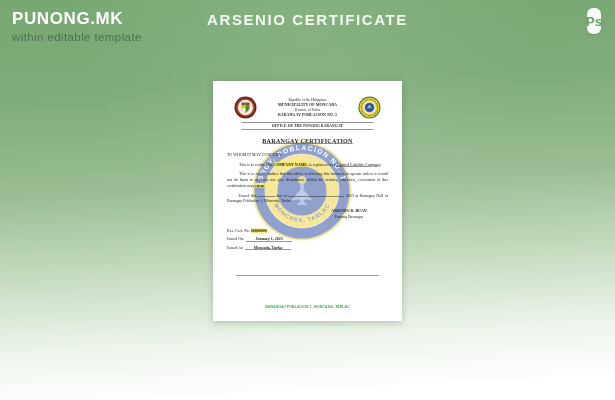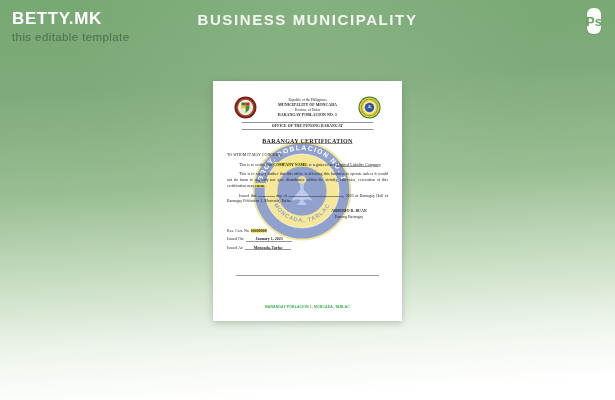--- a/index.html
+++ b/index.html
@@ -53,23 +53,23 @@
   .sep-line{position:absolute;left:46px;top:388px;width:286px;border-top:2px solid #9a9a9a;z-index:2;}
   .doc-footer{position:absolute;left:0;right:0;top:448px;text-align:center;z-index:2;
            font-family:"Liberation Sans",sans-serif;
            font-size:7px;font-weight:bold;color:#3fae52;letter-spacing:0.2px;}
 </style>
 </head>
 <body>
 
 <div class="stage">
 
-  <div class="brand">BETTY.MK</div>
-  <div class="tagline">this editable template</div>
-  <div class="main-title">BUSINESS MUNICIPALITY</div>
+  <div class="brand">PUNONG.MK</div>
+  <div class="tagline">within editable template</div>
+  <div class="main-title">ARSENIO CERTIFICATE</div>
   <div class="ps-badge">Ps</div>
 
   <div class="doc-outer">
     <div class="doc">
 
       <svg class="watermark" viewBox="0 0 200 200">
         <defs>
           <path id="arcTop" d="M 18 100 A 82 82 0 0 1 182 100"></path>
           <path id="arcBot" d="M 38 100 A 62 62 0 0 0 162 100"></path>
         </defs>

